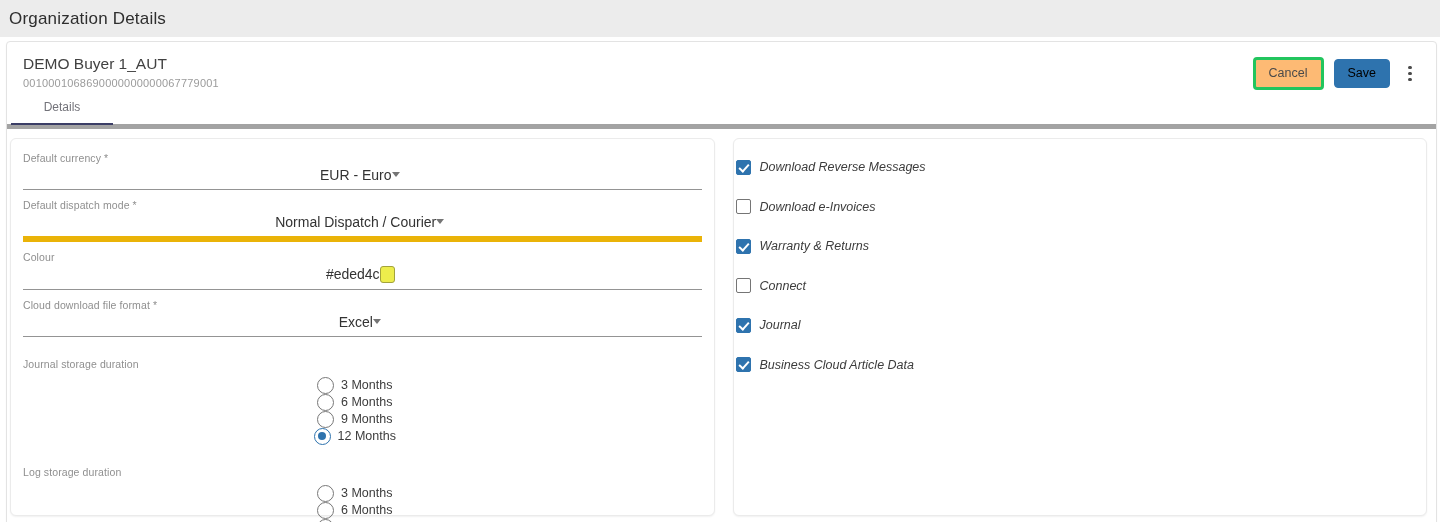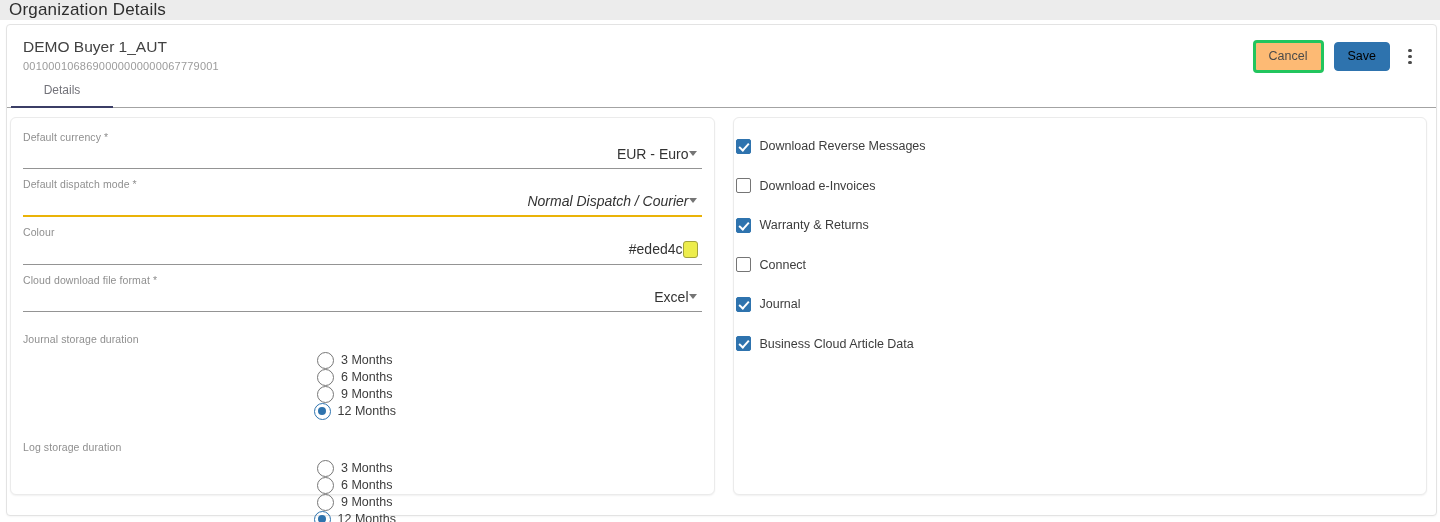--- a/index.html
+++ b/index.html
@@ -5,21 +5,21 @@
   * { margin: 0; padding: 0; box-sizing: border-box; }
   html, body {
     width: 1440px; height: 522px;
     overflow: hidden;
     background: #ffffff;
     font-family: "Liberation Sans", sans-serif;
   }
 
   
   .page-header {
-    height: 20px;
+    height: 37px;
     background: #ececec;
     display: flex;
     align-items: center;
     padding-left: 9px;
   }
   .page-title {
     font-size: 17px;
     font-weight: 400;
     color: #2e2e2e;
     letter-spacing: .2px;
@@ -62,21 +62,21 @@
   .kebab-dots, .kebab-dots::before, .kebab-dots::after {
     width: 3.5px; height: 3.5px; border-radius: 50%;
     background: #4a4a4a; content: ""; display: block;
   }
   .kebab-dots { position: relative; }
   .kebab-dots::before { position: absolute; top: -6px; left: 0; }
   .kebab-dots::after { position: absolute; top: 6px; left: 0; }
 
   
   .tabs-row {
-    border-bottom: 1px solid #a3a3a3;
+    border-bottom: 5px solid #a3a3a3;
     padding-left: 4px;
     display: flex;
   }
   .tab {
     width: 102px;
     text-align: center;
     font-size: 12px;
     color: #73737a;
     padding: 4px 0 9px 0;
     border-bottom: 2px solid #3b3e66;
@@ -88,34 +88,34 @@
   .content { display: flex; gap: 18px; padding: 9px 9px 0 3px; }
   .panel {
     flex: 1;
     height: 378px;
     border: 1px solid #ebebeb;
     border-radius: 6px;
     background: #fff;
     box-shadow: 0 1px 2px rgba(0,0,0,.06);
   }
   .panel-left { padding: 13px 12px 0 12px; }
-  .panel-right { padding: 21px 12px 0 2px; }
+  .panel-right { padding: 21px 12px 0 2px; font-style: italic; }
 
   
   .field { margin-bottom: 9px; }
   .field-label { font-size: 10.5px; color: #8f8f8f; letter-spacing: .1px; }
   .field-row {
     display: flex;
     align-items: center;
-    justify-content: flex-end;
+    justify-content: center;
     padding: 3px 2px 6px 0;
     border-bottom: 1px solid #949494;
     cursor: pointer;
   }
-  .field-row.thick { border-bottom: 2px solid #eab308; font-style: italic; }
+  .field-row.thick { border-bottom: 6px solid #eab308; }
   .field-value { font-size: 14px; color: #333; }
   .chevron-down {
     width: 0; height: 0;
     border-left: 4.5px solid transparent;
     border-right: 4.5px solid transparent;
     border-top: 5px solid #757575;
     margin-right: 3px;
   }
   .swatch {
     width: 15px; height: 17px;

